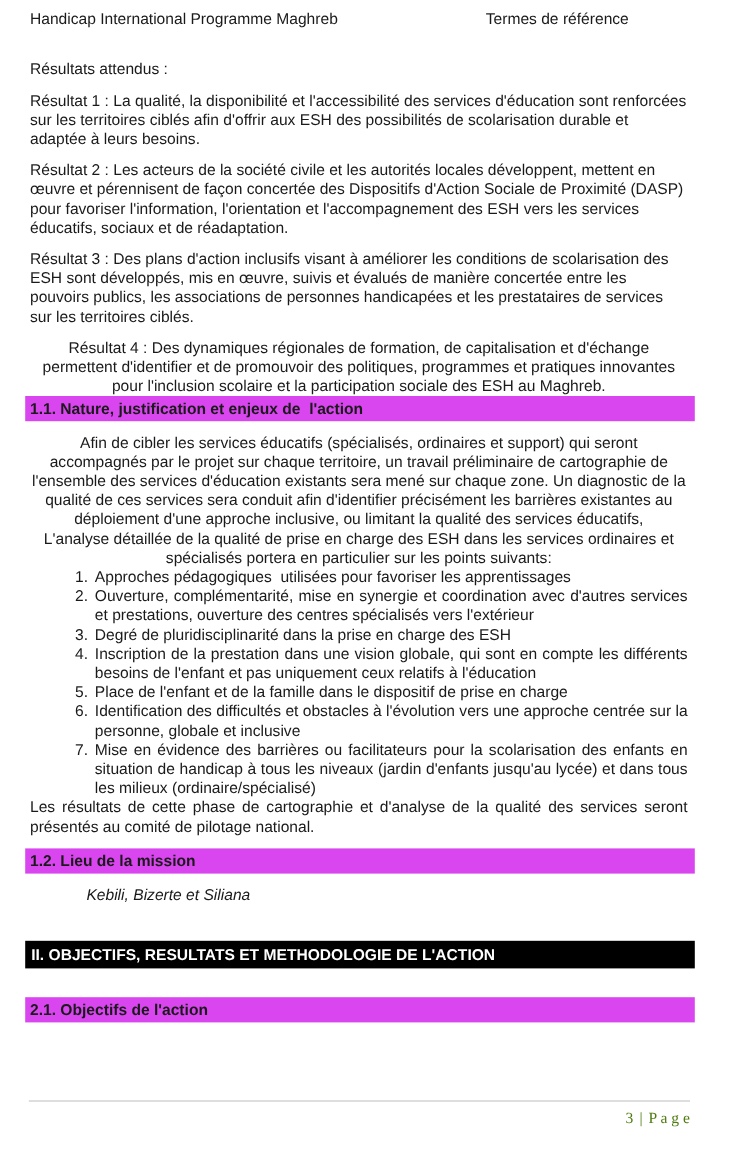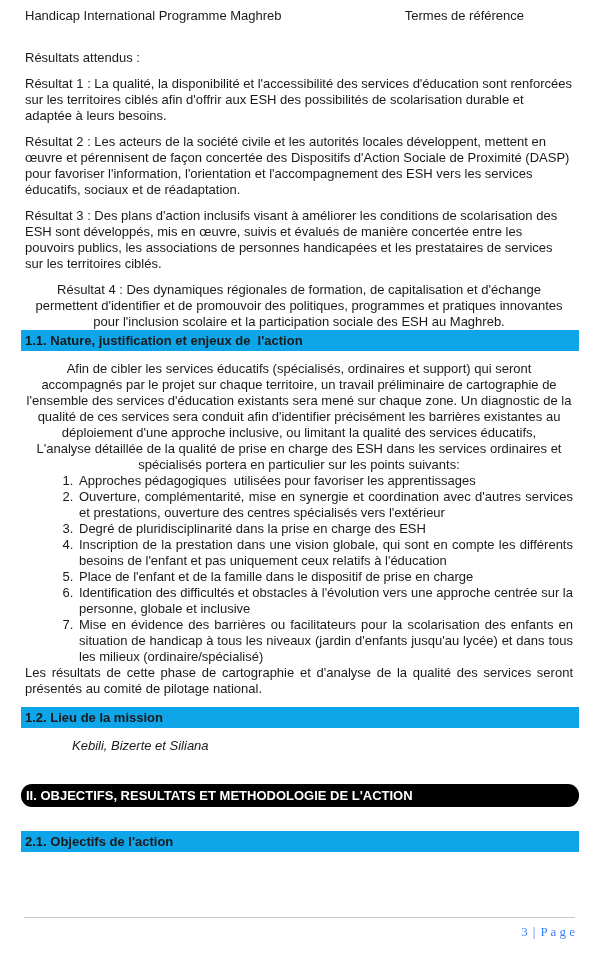--- a/index.html
+++ b/index.html
@@ -30,33 +30,32 @@
   .main-title {
     font-family: "Liberation Serif", "DejaVu Serif", serif;
     font-weight: bold;
     font-size: 20px;
     line-height: 24px;
     color: #1e6cb5;
     text-align: center;
     margin: 16px 0 18px 0;
   }
   .section-bar {
-    background: #0ea5e9;
+    background: #d946ef;
     font-weight: bold;
     padding: 3px 4px 2px 4px;
     margin: 0 -6px 10px -4px;
     white-space: pre-wrap;
   }
   .banner-bar {
     background: #000000;
     color: #ffffff;
     font-weight: bold;
     padding: 4px 5px 3px 5px;
     margin: 0 -6px 0 -4px;
-    border-radius: 11px;
   }
   ol.points {
     margin: 0 0 0 0;
     padding-left: 52px;
   }
   ol.points li {
     text-align: justify;
     padding-left: 2px;
   }
   ol.points li.pre { white-space: pre-wrap; }
@@ -66,21 +65,21 @@
   .doc-footer {
     position: absolute;
     left: 13px;
     right: 24px;
     top: 917px;
     border-top: 1px solid #c8c8c8;
     padding-top: 6px;
     text-align: right;
     font-family: "Liberation Serif", "DejaVu Serif", serif;
     font-size: 13px;
-    color: #3b82f6;
+    color: #4d7c0f;
   }
   .doc-footer .sep { margin: 0 5px; }
 </style>
 </head>
 <body>
 
 <div class="page">
 
   <div class="doc-header">
     <span class="hdr-left">Handicap International Programme Maghreb</span>

